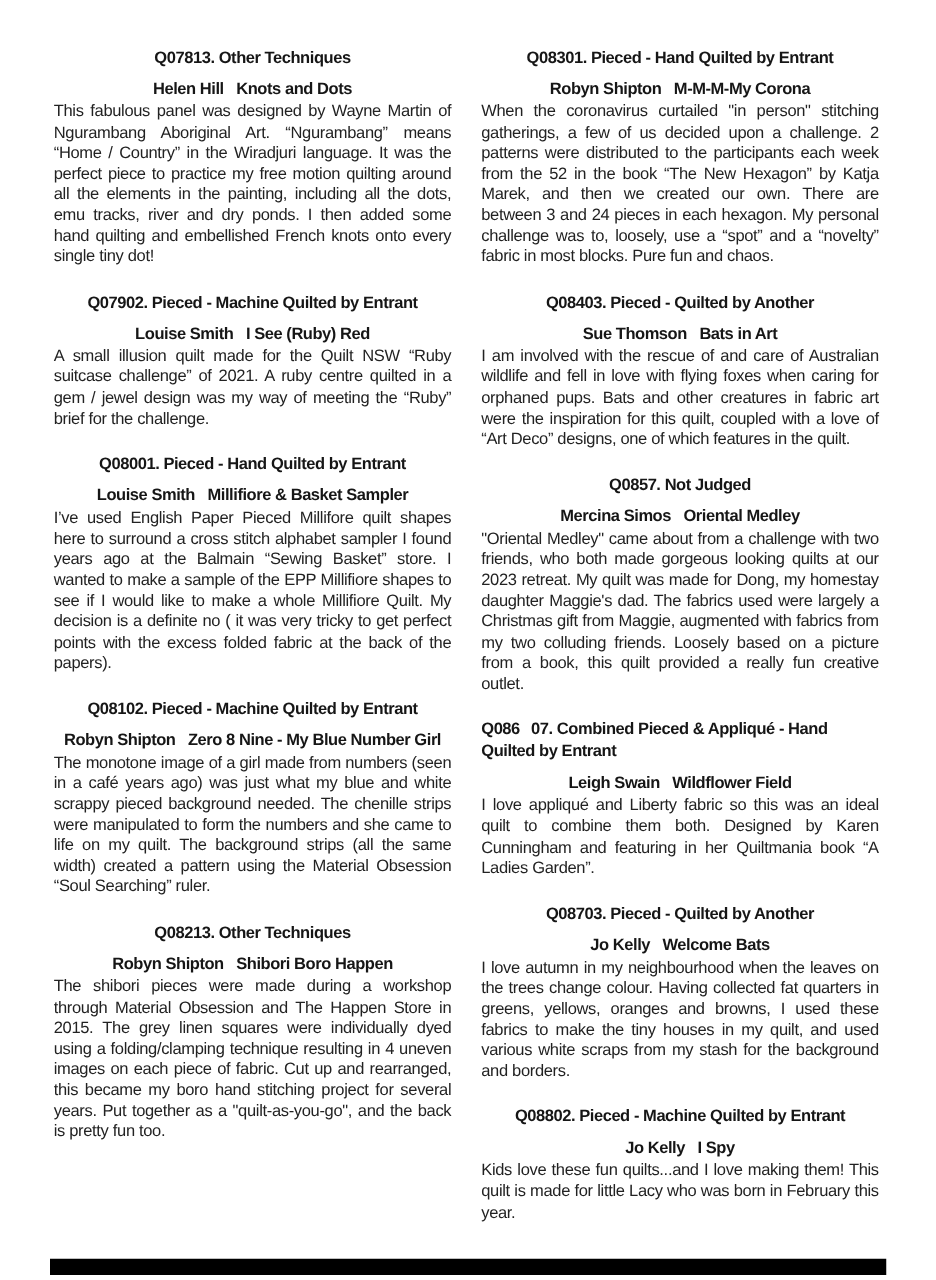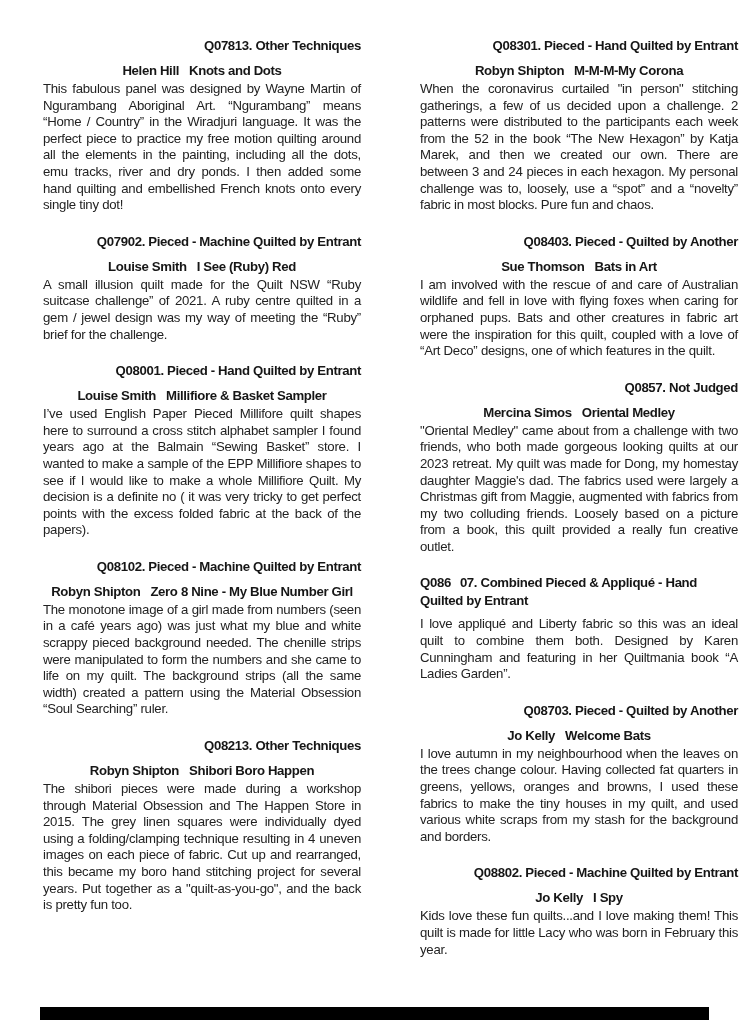--- a/index.html
+++ b/index.html
@@ -11,25 +11,25 @@
     position:relative;
     overflow:hidden;
   }
   .page{position:absolute;inset:0;background:#ffffff;}
   .col{
     position:absolute;
     top:37px;
     width:318px;
   }
   .col.left{left:43px;}
-  .col.right{left:420px;}
+  .col.right{left:385px;}
   .entry{margin:0 0 19px 0;}
   .head{
     display:flex;
-    justify-content:flex-end;
+    justify-content:center;
     align-items:baseline;
     font-weight:700;
     font-size:13.2px;
     line-height:18px;
     letter-spacing:-0.35px;
     margin-bottom:6px;
     color:#161616;
   }
   .head .qnum{white-space:nowrap;}
   .head .cat{white-space:nowrap;text-align:right;}
@@ -158,20 +158,24 @@
           <span class="cat">7. Not Judged</span>
         </div>
         <div class="byline">
           <span class="maker">Mercina Simos</span>
           <span class="title">Oriental Medley</span>
         </div>
         <p class="desc">"Oriental Medley" came about from a challenge with two friends, who both made gorgeous looking quilts at our 2023 retreat. My quilt was made for Dong, my homestay daughter Maggie's dad. The fabrics used were largely a Christmas gift from Maggie, augmented with fabrics from my two colluding friends. Loosely based on a picture from a book, this quilt provided a really fun creative outlet.</p>
       </article>
       <article class="entry">
         <div class="head wrap"><span class="qnum">Q086</span><span class="cat">07. Combined Pieced &amp; Appliqué - Hand Quilted by Entrant</span></div>
+        <div class="byline">
+          <span class="maker">Leigh Swain</span>
+          <span class="title">Wildflower Field</span>
+        </div>
         <p class="desc">I love appliqué and Liberty fabric so this was an ideal quilt to combine them both. Designed by Karen Cunningham and featuring in her Quiltmania book “A Ladies Garden”.</p>
       </article>
       <article class="entry">
         <div class="head">
           <span class="qnum">Q087</span>
           <span class="cat">03. Pieced - Quilted by Another</span>
         </div>
         <div class="byline">
           <span class="maker">Jo Kelly</span>
           <span class="title">Welcome Bats</span>

